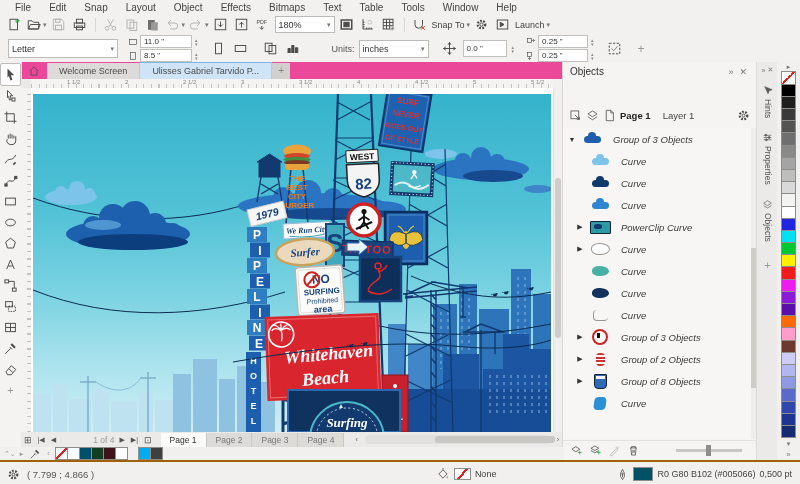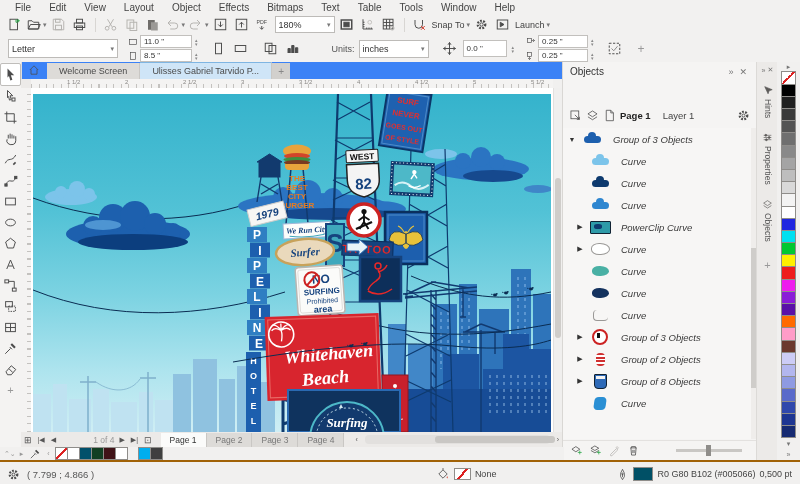--- a/index.html
+++ b/index.html
@@ -16,21 +16,21 @@
   
   #toolbar{left:0;top:14px;width:800px;height:21px;display:flex;align-items:center;gap:3px;padding-left:5px;background:#f2f1f0;border-bottom:1px solid #e3e1df;}
   .tbtn{display:flex;align-items:center;justify-content:center;height:18px;min-width:18px;border-radius:2px;}
   .sep{width:1px;height:14px;background:#d8d6d3;margin:0 3px;}
   .combo{display:flex;align-items:center;background:#fff;border:1px solid #bdbbb8;height:15px;padding:0 3px;font-size:9px;color:#333;}
   #propbar{left:0;top:35px;width:800px;height:27px;display:flex;align-items:center;gap:4px;padding-left:8px;background:#f2f1f0;border-bottom:1px solid #d9d7d4;}
   .field{background:#fff;border:1px solid #c2c0bd;height:11px;display:flex;align-items:center;padding:0 3px;font-size:8px;color:#333;}
   .spin{display:flex;flex-direction:column;justify-content:center;color:#888;font-size:5px;line-height:4px;margin-left:1px;}
   .plabel{font-size:9px;color:#555;}
   
-  #tabsrow{left:21px;top:62px;width:541px;height:17px;background:#3b82f6;display:flex;align-items:flex-end;}
+  #tabsrow{left:21px;top:62px;width:541px;height:17px;background:#ec4899;display:flex;align-items:center;}
   .dtab{height:16px;display:flex;align-items:center;padding:0 12px;font-size:9px;color:#4a4a4a;background:#dddbd8;border-right:1px solid #c9c7c4;}
   .dtab.active{background:#cfe5f7;border-top:1px solid #7fb5e2;}
   .plustab{width:18px;height:16px;background:#d2d0cd;color:#888;display:flex;align-items:center;justify-content:center;font-size:10px;}
   
   #toolbox{left:0;top:62px;width:21px;height:385px;background:#f4f3f2;border-right:1px solid #e0dedc;display:flex;flex-direction:column;align-items:center;padding-top:1px;}
   .tool{width:19px;height:21px;display:flex;align-items:center;justify-content:center;}
   .tool.selected{background:#fff;border:1px solid #bfbdba;border-radius:2px;}
   .tool svg{width:15px;height:15px;stroke:#4c4c4c;fill:none;stroke-width:1.3;}
   #tool-plus{color:#999;font-size:11px;margin-top:4px;}
   
@@ -118,21 +118,21 @@
   
   .at{font-family:"Liberation Sans",sans-serif;text-anchor:middle;}
   .script{font-family:"Liberation Serif",serif;font-style:italic;font-weight:bold;text-anchor:middle;}
 </style>
 </head>
 <body>
 
 <div id="menubar" class="r">
     <span class="mi">File</span>
     <span class="mi">Edit</span>
-    <span class="mi">View</span>
+    <span class="mi">Snap</span>
     <span class="mi">Layout</span>
     <span class="mi">Object</span>
     <span class="mi">Effects</span>
     <span class="mi">Bitmaps</span>
     <span class="mi">Text</span>
     <span class="mi">Table</span>
     <span class="mi">Tools</span>
     <span class="mi">Window</span>
     <span class="mi">Help</span>
   </div>

